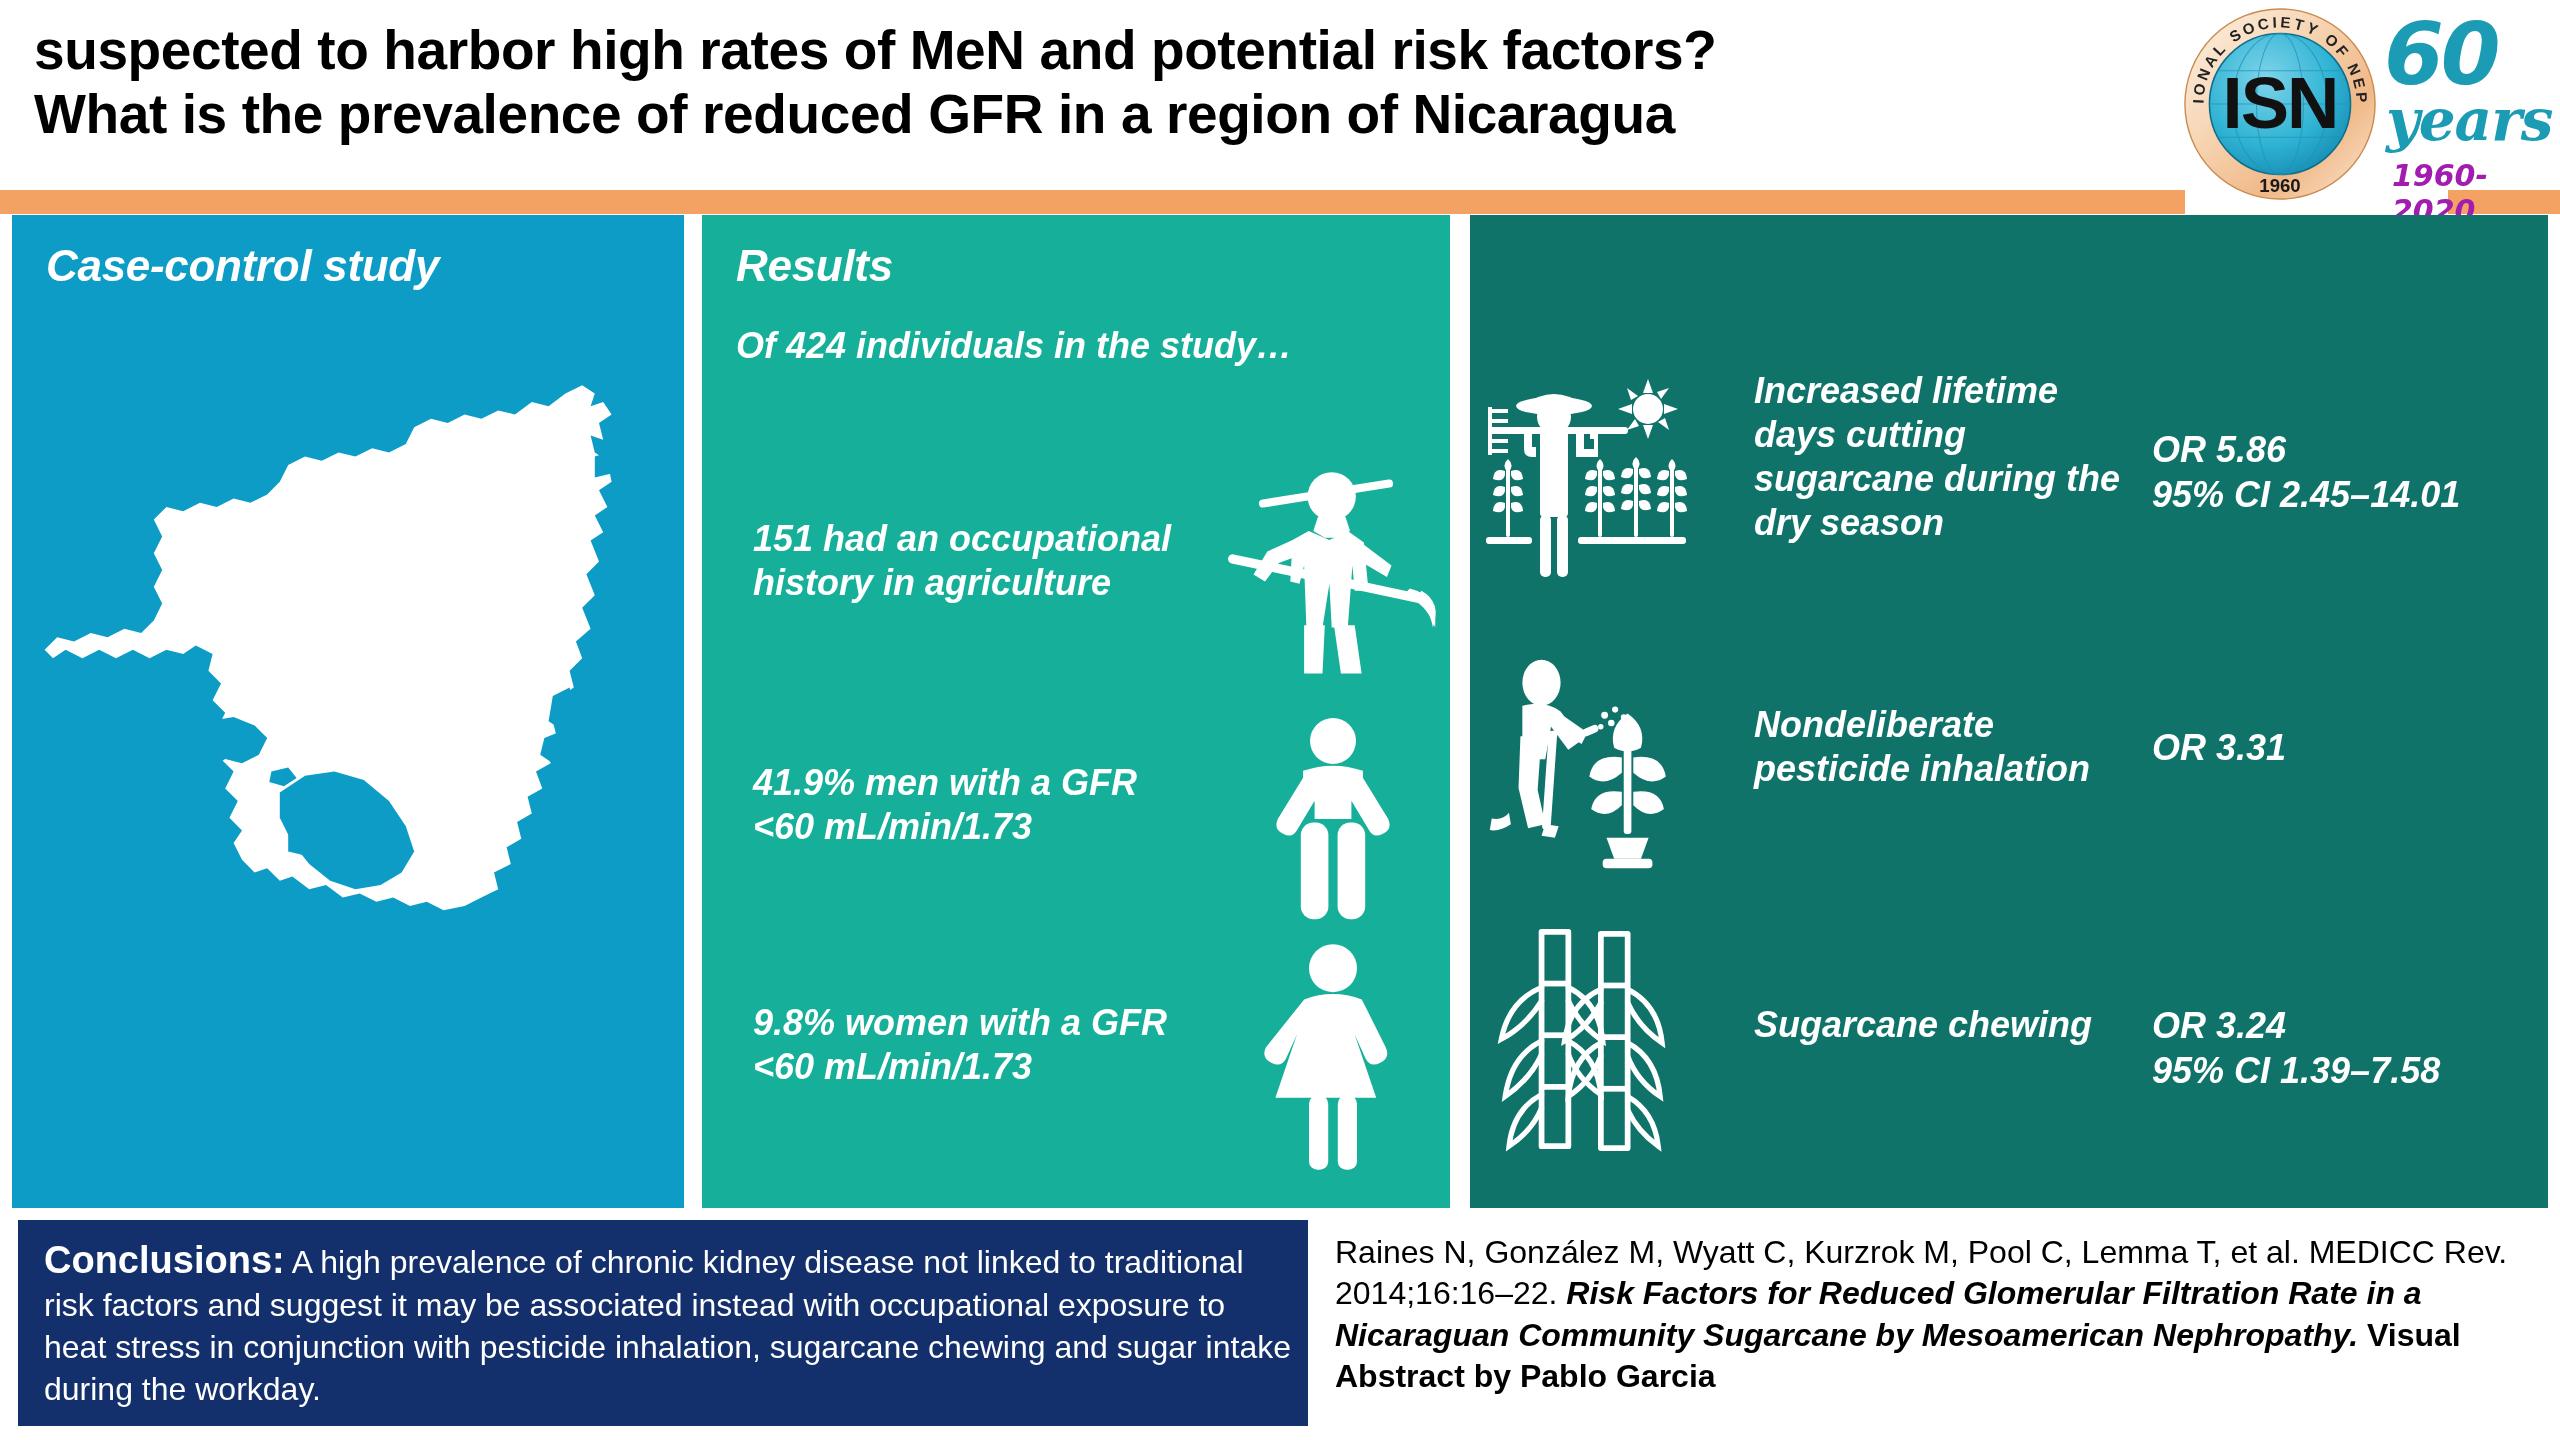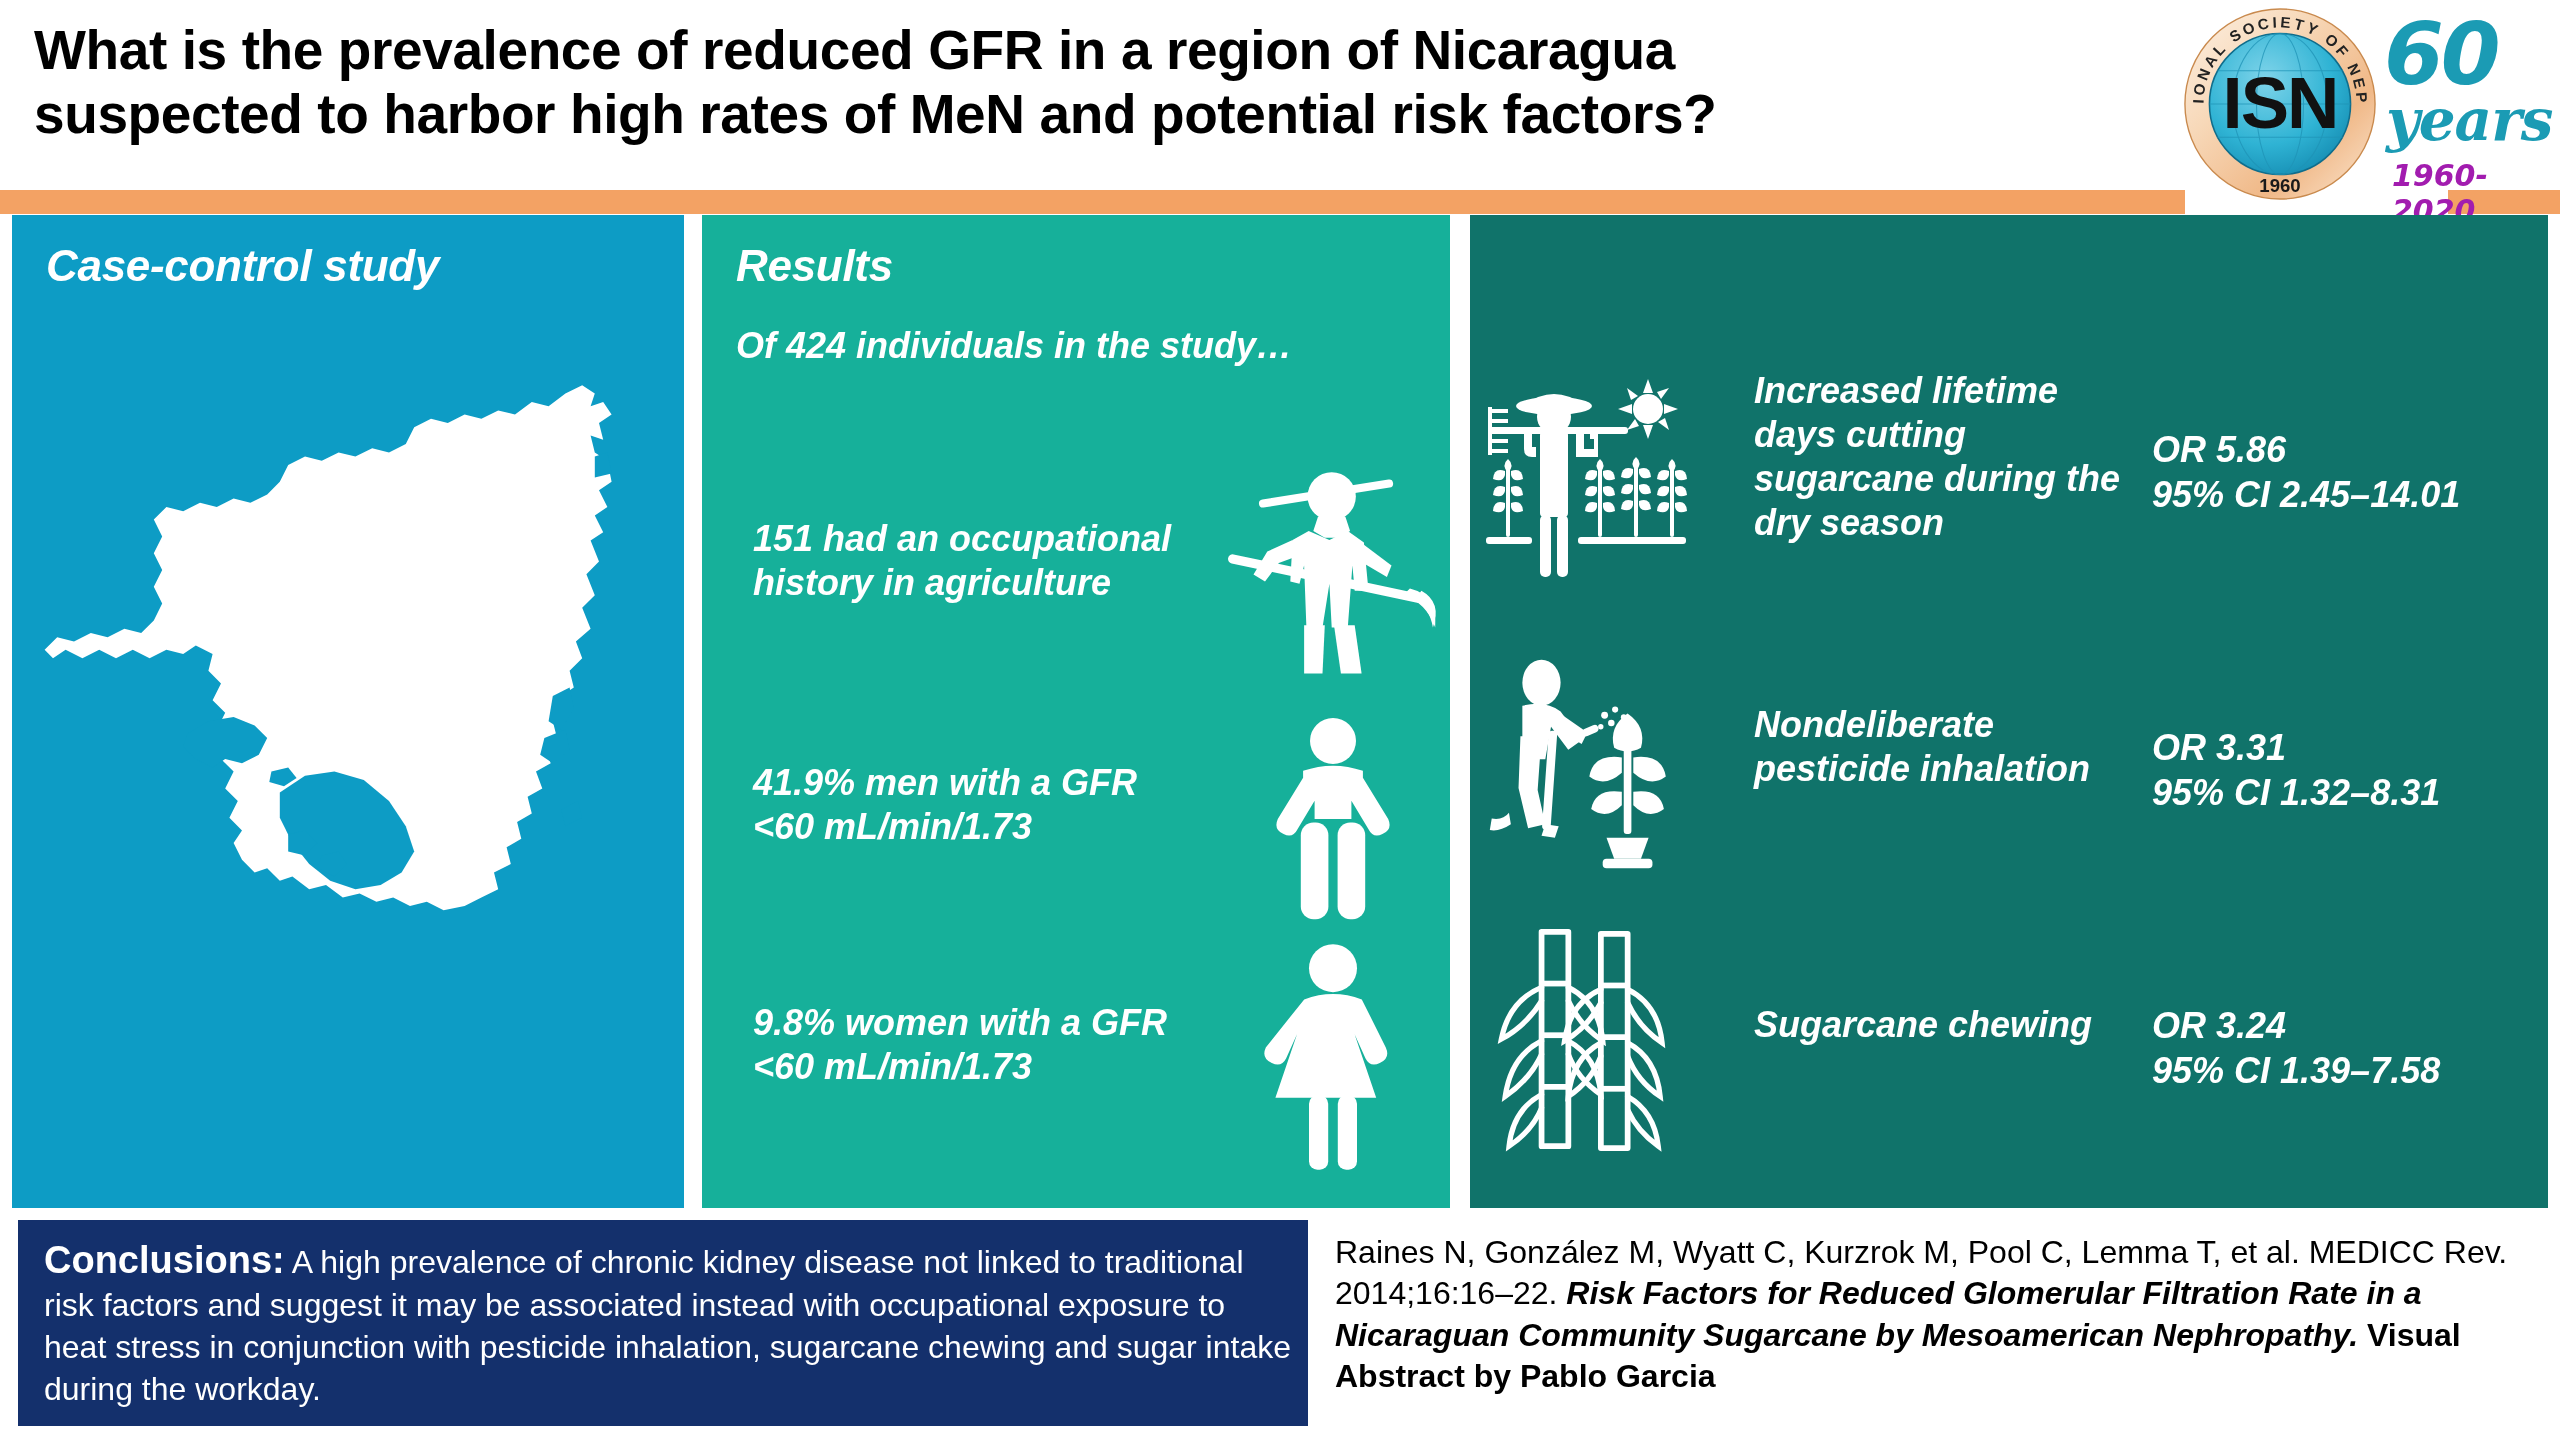--- a/index.html
+++ b/index.html
@@ -132,22 +132,22 @@
   }
   #citation i{font-weight:bold;font-style:italic;}
   #citation .va{font-weight:bold;font-style:normal;}
 </style>
 </head>
 <body>
 
 <div class="stage">
 
   <div id="header-title">
+    <span class="tline">suspected to harbor high rates of MeN and potential risk factors?</span>
     <span class="tline">What is the prevalence of reduced GFR in a region of Nicaragua</span>
-    <span class="tline">suspected to harbor high rates of MeN and potential risk factors?</span>
   </div>
 
   <div id="orange-rule"></div>
   <div id="orange-rule-right"></div>
 
   <div id="isn-logo">
     <svg class="isn-seal" viewBox="0 0 200 200">
       <defs>
         <radialGradient id="gbl" cx="40%" cy="32%" r="78%">
           <stop offset="0%" stop-color="#7fd4ea"></stop>
@@ -438,21 +438,20 @@
 
               <path d="M-22,118 L22,118 L14,140 L-14,140 Z"></path>
               <rect x="-26" y="140" width="52" height="10" rx="4"></rect>
             </g>
           </g>
         </svg>
       </div>
       <div class="risk-label">Nondeliberate pesticide inhalation</div>
       <div class="risk-stat">
         <span>OR 3.31</span>
-        <span>95% CI 1.32–8.31</span>
       </div>
     </div>
 
     <div class="risk-row" id="risk-row-3">
       <div class="risk-icon">
         <svg viewBox="0 0 230 250">
           <g fill="none" stroke="#ffffff" stroke-width="6" stroke-linejoin="round">
 
             <path d="M56,12 L84,12 L84,236 L56,236 Z"></path>
             <line x1="56" y1="66" x2="84" y2="66"></line>

